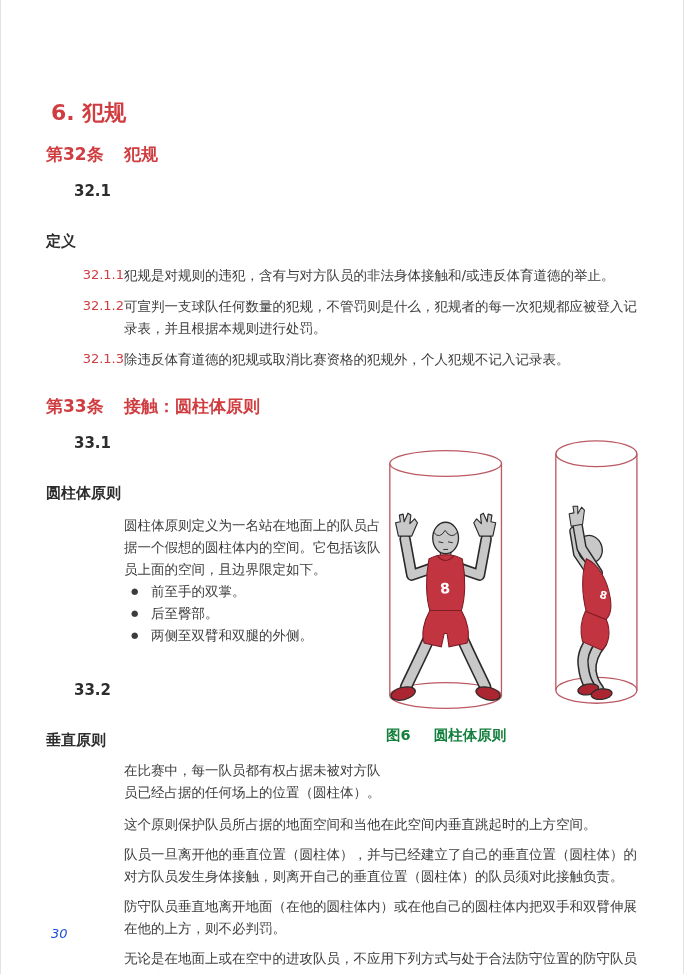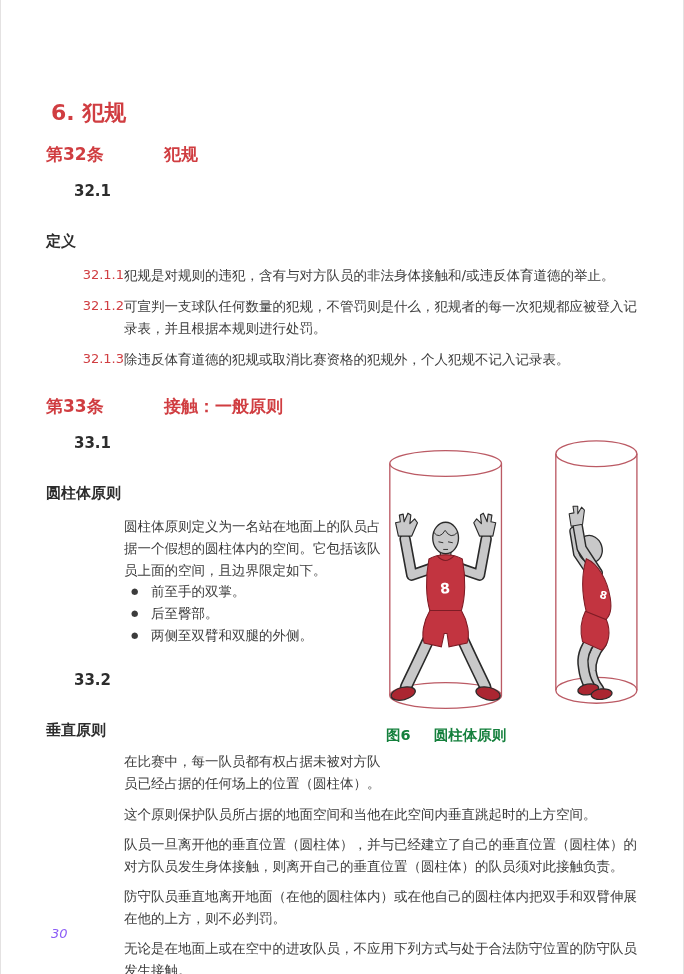--- a/index.html
+++ b/index.html
@@ -17,46 +17,46 @@
     overflow: hidden;
   }
   .chapter {
     margin: 0 0 16px 5px;
     font-size: 22px; line-height: 26px;
     font-weight: bold; color: #d03d41;
   }
   .art-head {
     display: flex; margin: 0 0 14px 0;
     font-size: 17px; line-height: 24px;
-    font-weight: bold; color: #d03d41; gap: 40px;
+    font-weight: bold; color: #d03d41;
   }
   .art-head .art-num { width: 78px; flex: 0 0 78px; }
   .art33 { margin-top: 24px; }
   .sec-head {
     display: flex; margin: 0 0 12px 0;
     font-size: 15px; line-height: 22px;
     font-weight: bold; color: #2d2d2d; flex-direction: column;
   }
   .sec-head .sec-num { width: 50px; flex: 0 0 50px; margin-left: 28px; }
-  .sec-head.s332 { margin-top: 22px; margin-bottom: 10px; }
+  .sec-head.s332 { margin-top: 32px; margin-bottom: 10px; }
   .item {
     display: flex; margin: 0 0 9px 0;
     font-size: 13.5px; line-height: 22px;
   }
   .item .item-num {
     width: 55px; flex: 0 0 55px; margin-left: 23px;
     color: #d03d41; font-size: 13px; text-align: right;
   }
   .item .item-text { margin: 0; flex: 1; max-width: 517px; }
   .row-a { display: flex; }
   .col-left { width: 340px; flex: 0 0 340px; }
   .col-right { width: 255px; flex: 0 0 255px; }
   .narrow {
     margin: 0 0 0 78px; width: 260px;
-    font-size: 13.5px; line-height: 21.8px;
+    font-size: 13.5px; line-height: 21.8px; font-family: Liberation Mono, monospace;
   }
   .cyl-bullets {
     list-style: none; margin: 0 0 0 78px; padding: 0;
     width: 260px; font-size: 13.5px; line-height: 21.8px;
   }
   .cyl-bullets li { position: relative; padding-left: 27px; }
   .cyl-bullets li::before {
     content: "●"; position: absolute; left: 7px; top: 0;
     font-size: 8.5px;
   }
@@ -69,21 +69,21 @@
     font-size: 14.5px; font-weight: bold; color: #15803d;
   }
   .caption .cap-label { margin-right: 18px; }
   .wide {
     margin: 8px 0 8px 78px; width: 517px;
     font-size: 13.5px; line-height: 22px;
   }
   .wide.first { margin-top: 9px; }
   .page-num {
     position: absolute; left: 50px; bottom: 33px;
-    font-size: 13px; font-style: italic; color: #8b5cf6;
+    font-size: 13px; font-style: italic; color: #1d4ed8;
   }
   svg text.jersey-no {
     font-family: "DejaVu Sans", sans-serif;
     font-weight: bold; fill: #ffffff;
   }
 </style>
 </head>
 <body>
 
 <div class="page">
@@ -110,21 +110,21 @@
     <p class="item-text">可宣判一支球队任何数量的犯规，不管罚则是什么，犯规者的每一次犯规都应被登入记录表，并且根据本规则进行处罚。</p>
   </div>
 
   <div class="item">
     <span class="item-num">32.1.3</span>
     <p class="item-text">除违反体育道德的犯规或取消比赛资格的犯规外，个人犯规不记入记录表。</p>
   </div>
 
   <div class="art-head art33">
     <span class="art-num">第33条</span>
-    <span class="art-title">接触：一般原则</span>
+    <span class="art-title">接触：圆柱体原则</span>
   </div>
 
   <div class="row-a">
     <div class="col-left">
 
       <div class="sec-head">
         <span class="sec-num">33.1</span>
         <span class="sec-title">圆柱体原则</span>
       </div>
 

